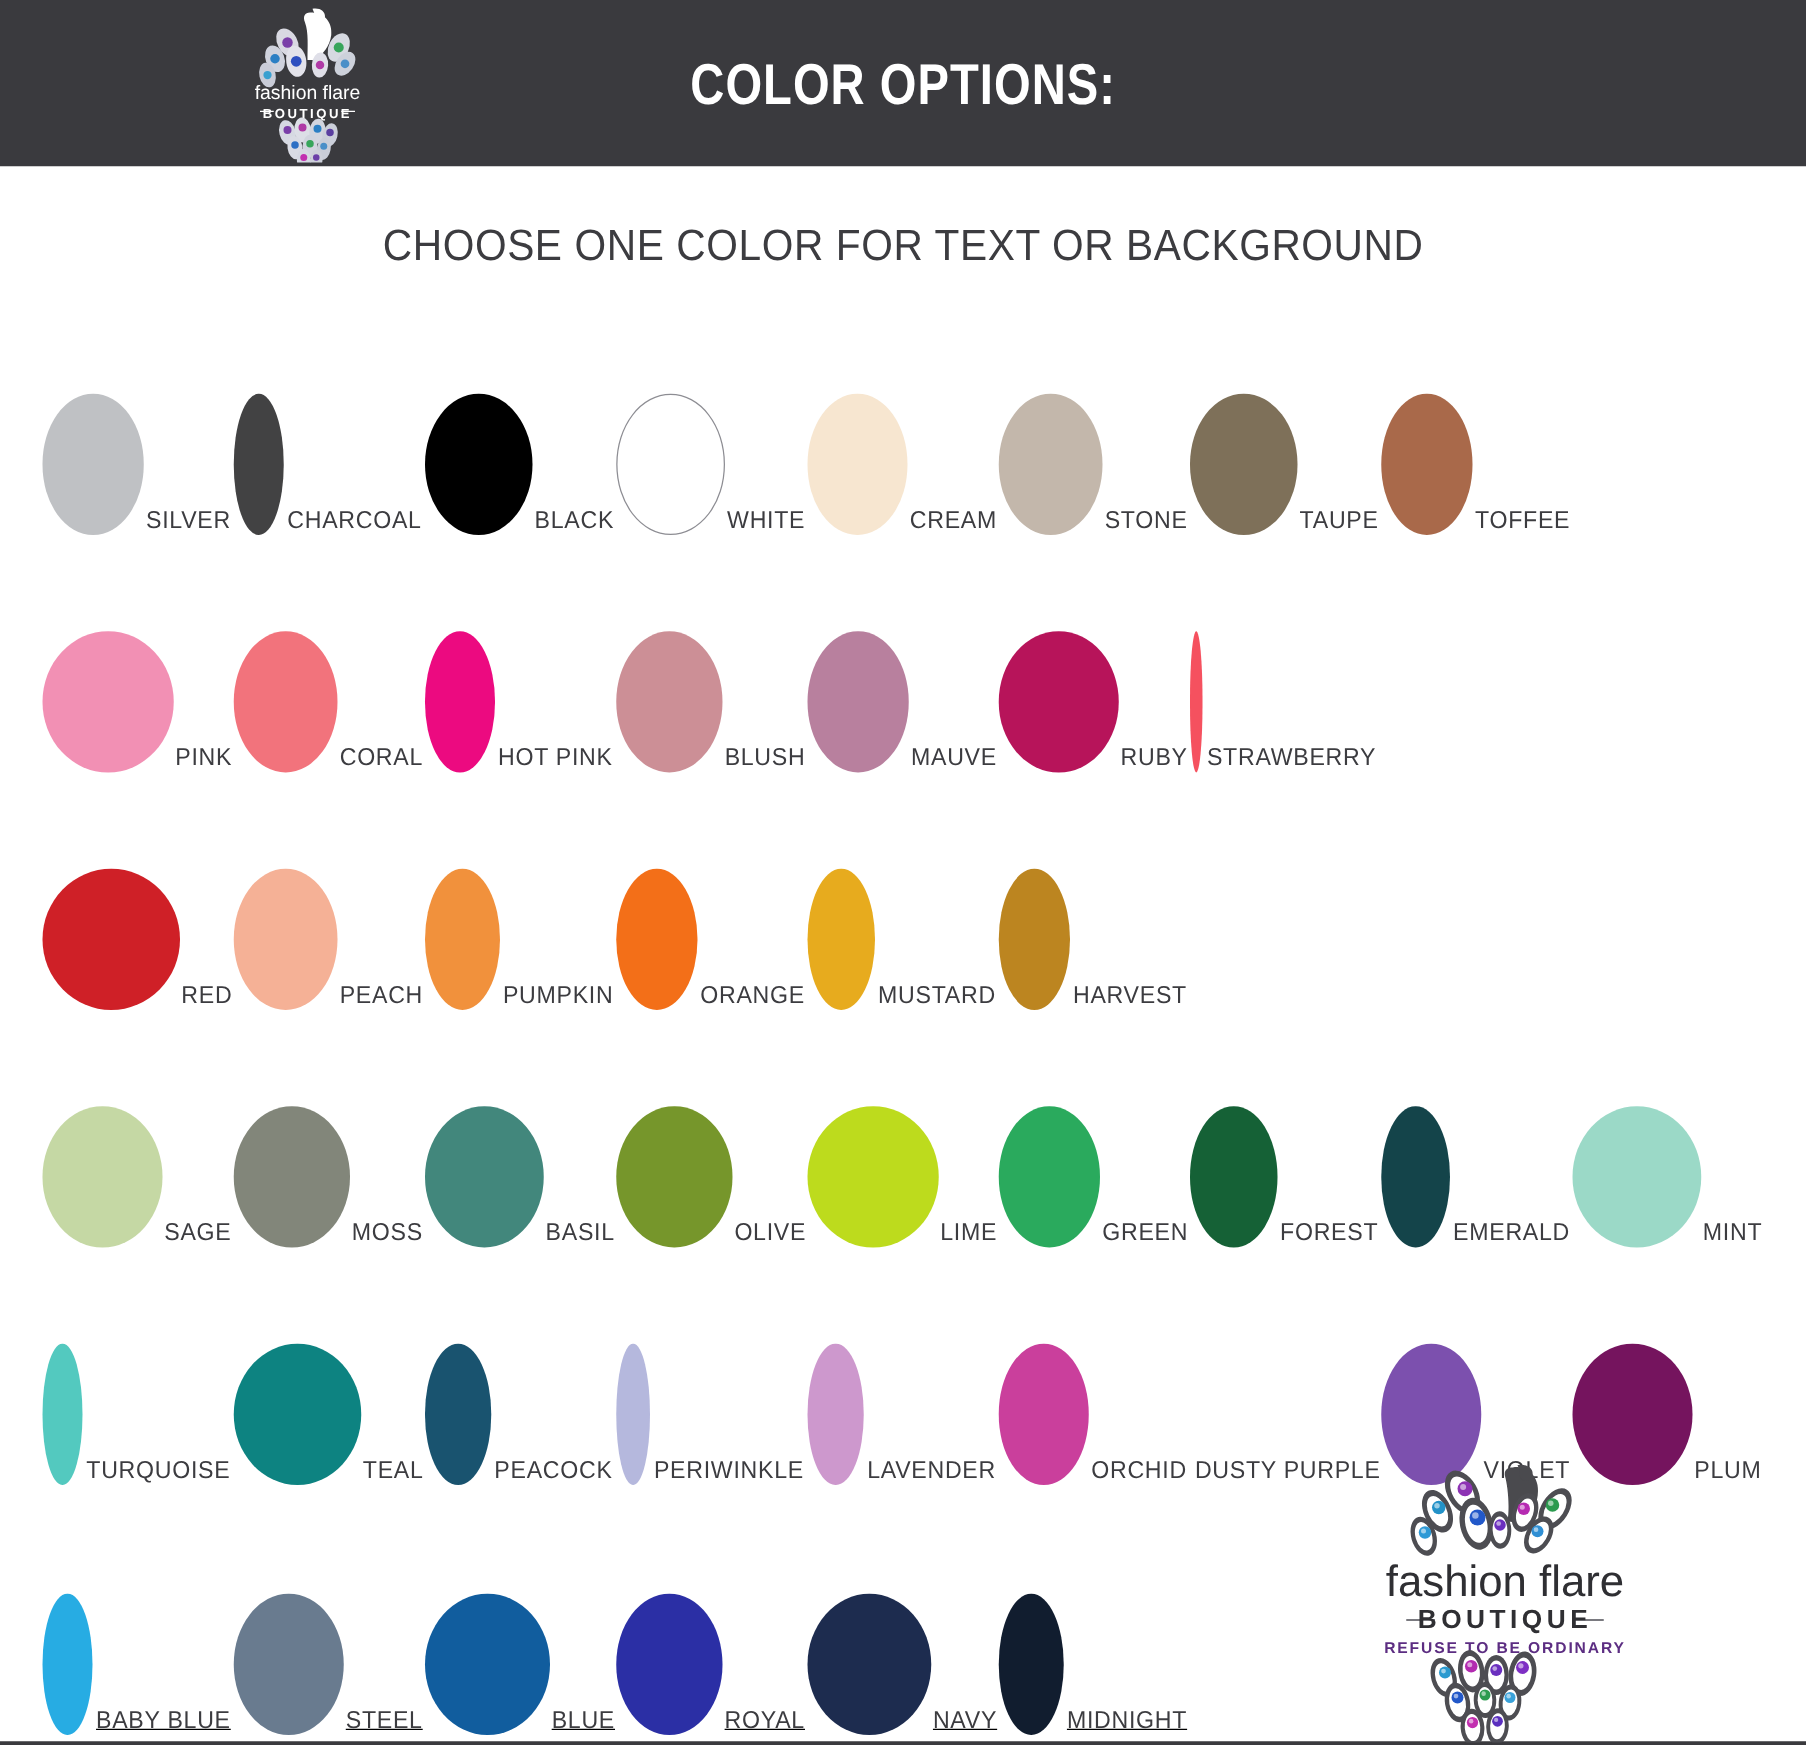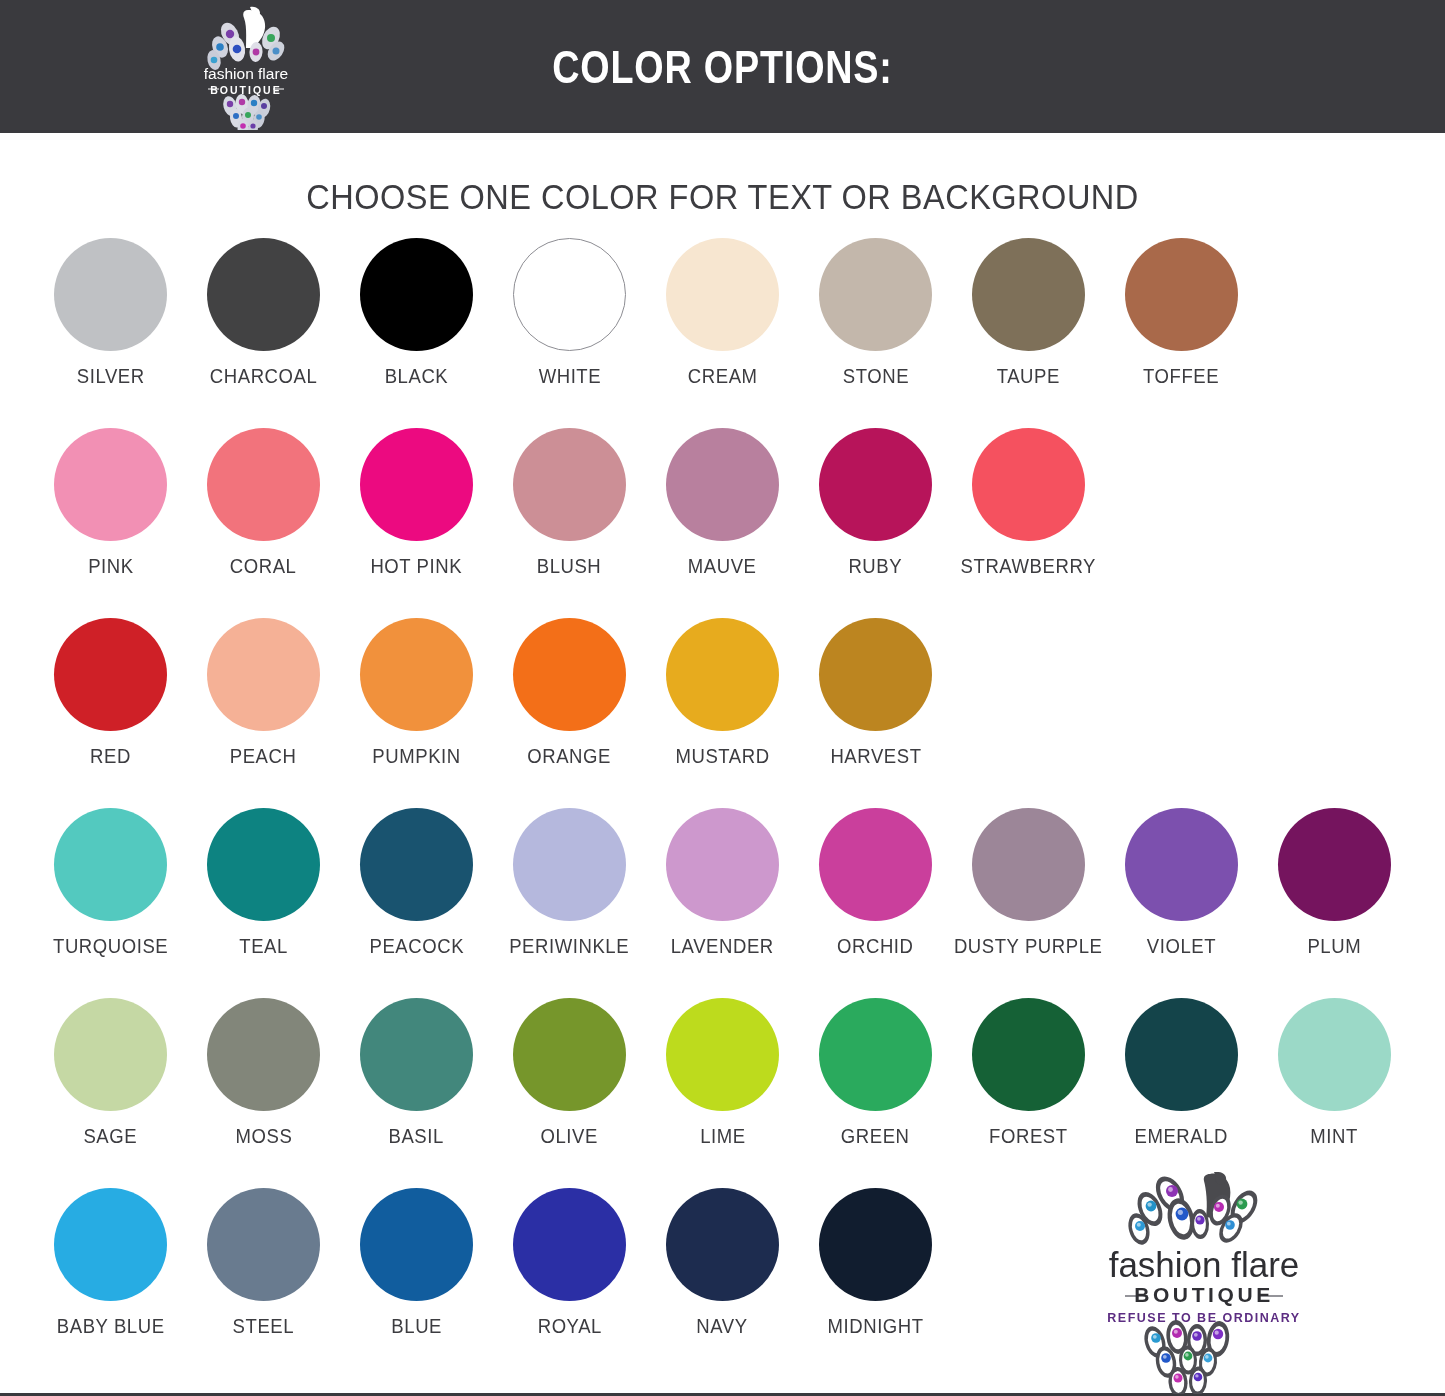--- a/index.html
+++ b/index.html
@@ -64,27 +64,27 @@
     top: 238px;
     left: 0;
     width: 1445px;
   }
   .swatch-row {
     position: relative;
     display: flex;
     height: 190px;
     padding: 0 34px;
   }
-  .swatch-row:last-child { height: 200px; }
+  .swatch-row:last-child { height: 200px; text-decoration: underline; }
   .swatch-cell {
     width: 153px;
     flex: 0 0 153px;
     display: flex;
-    flex-direction: column;
-    align-items: center;
+    flex-direction: row;
+    align-items: flex-end;
   }
   .swatch-dot {
     width: 113px;
     height: 113px;
     border-radius: 50%;
     background: #ccc;
   }
   .swatch-dot.outlined {
     border: 1px solid #8d8d93;
   }
@@ -262,20 +262,58 @@
           <div class="swatch-dot" style="background: rgb(231, 171, 30);"></div>
           <div class="swatch-label">MUSTARD</div>
         </div>
         <div class="swatch-cell">
           <div class="swatch-dot" style="background: rgb(188, 133, 32);"></div>
           <div class="swatch-label">HARVEST</div>
         </div>
       </div>
       <div class="swatch-row">
         <div class="swatch-cell">
+          <div class="swatch-dot" style="background: rgb(197, 216, 164);"></div>
+          <div class="swatch-label">SAGE</div>
+        </div>
+        <div class="swatch-cell">
+          <div class="swatch-dot" style="background: rgb(130, 134, 122);"></div>
+          <div class="swatch-label">MOSS</div>
+        </div>
+        <div class="swatch-cell">
+          <div class="swatch-dot" style="background: rgb(66, 135, 124);"></div>
+          <div class="swatch-label">BASIL</div>
+        </div>
+        <div class="swatch-cell">
+          <div class="swatch-dot" style="background: rgb(118, 150, 43);"></div>
+          <div class="swatch-label">OLIVE</div>
+        </div>
+        <div class="swatch-cell">
+          <div class="swatch-dot" style="background: rgb(189, 219, 29);"></div>
+          <div class="swatch-label">LIME</div>
+        </div>
+        <div class="swatch-cell">
+          <div class="swatch-dot" style="background: rgb(42, 170, 93);"></div>
+          <div class="swatch-label">GREEN</div>
+        </div>
+        <div class="swatch-cell">
+          <div class="swatch-dot" style="background: rgb(21, 97, 54);"></div>
+          <div class="swatch-label">FOREST</div>
+        </div>
+        <div class="swatch-cell">
+          <div class="swatch-dot" style="background: rgb(20, 68, 74);"></div>
+          <div class="swatch-label">EMERALD</div>
+        </div>
+        <div class="swatch-cell">
+          <div class="swatch-dot" style="background: rgb(155, 217, 199);"></div>
+          <div class="swatch-label">MINT</div>
+        </div>
+      </div>
+      <div class="swatch-row">
+        <div class="swatch-cell">
           <div class="swatch-dot" style="background: rgb(83, 201, 191);"></div>
           <div class="swatch-label">TURQUOISE</div>
         </div>
         <div class="swatch-cell">
           <div class="swatch-dot" style="background: rgb(13, 131, 129);"></div>
           <div class="swatch-label">TEAL</div>
         </div>
         <div class="swatch-cell">
           <div class="swatch-dot" style="background: rgb(25, 83, 111);"></div>
           <div class="swatch-label">PEACOCK</div>
@@ -296,58 +334,20 @@
           <div class="swatch-dot" style="background: rgb(156, 134, 152);"></div>
           <div class="swatch-label">DUSTY PURPLE</div>
         </div>
         <div class="swatch-cell">
           <div class="swatch-dot" style="background: rgb(124, 80, 174);"></div>
           <div class="swatch-label">VIOLET</div>
         </div>
         <div class="swatch-cell">
           <div class="swatch-dot" style="background: rgb(117, 20, 94);"></div>
           <div class="swatch-label">PLUM</div>
-        </div>
-      </div>
-      <div class="swatch-row">
-        <div class="swatch-cell">
-          <div class="swatch-dot" style="background: rgb(197, 216, 164);"></div>
-          <div class="swatch-label">SAGE</div>
-        </div>
-        <div class="swatch-cell">
-          <div class="swatch-dot" style="background: rgb(130, 134, 122);"></div>
-          <div class="swatch-label">MOSS</div>
-        </div>
-        <div class="swatch-cell">
-          <div class="swatch-dot" style="background: rgb(66, 135, 124);"></div>
-          <div class="swatch-label">BASIL</div>
-        </div>
-        <div class="swatch-cell">
-          <div class="swatch-dot" style="background: rgb(118, 150, 43);"></div>
-          <div class="swatch-label">OLIVE</div>
-        </div>
-        <div class="swatch-cell">
-          <div class="swatch-dot" style="background: rgb(189, 219, 29);"></div>
-          <div class="swatch-label">LIME</div>
-        </div>
-        <div class="swatch-cell">
-          <div class="swatch-dot" style="background: rgb(42, 170, 93);"></div>
-          <div class="swatch-label">GREEN</div>
-        </div>
-        <div class="swatch-cell">
-          <div class="swatch-dot" style="background: rgb(21, 97, 54);"></div>
-          <div class="swatch-label">FOREST</div>
-        </div>
-        <div class="swatch-cell">
-          <div class="swatch-dot" style="background: rgb(20, 68, 74);"></div>
-          <div class="swatch-label">EMERALD</div>
-        </div>
-        <div class="swatch-cell">
-          <div class="swatch-dot" style="background: rgb(155, 217, 199);"></div>
-          <div class="swatch-label">MINT</div>
         </div>
       </div>
       <div class="swatch-row">
         <div class="swatch-cell">
           <div class="swatch-dot" style="background: rgb(39, 172, 227);"></div>
           <div class="swatch-label">BABY BLUE</div>
         </div>
         <div class="swatch-cell">
           <div class="swatch-dot" style="background: rgb(105, 123, 143);"></div>
           <div class="swatch-label">STEEL</div>

